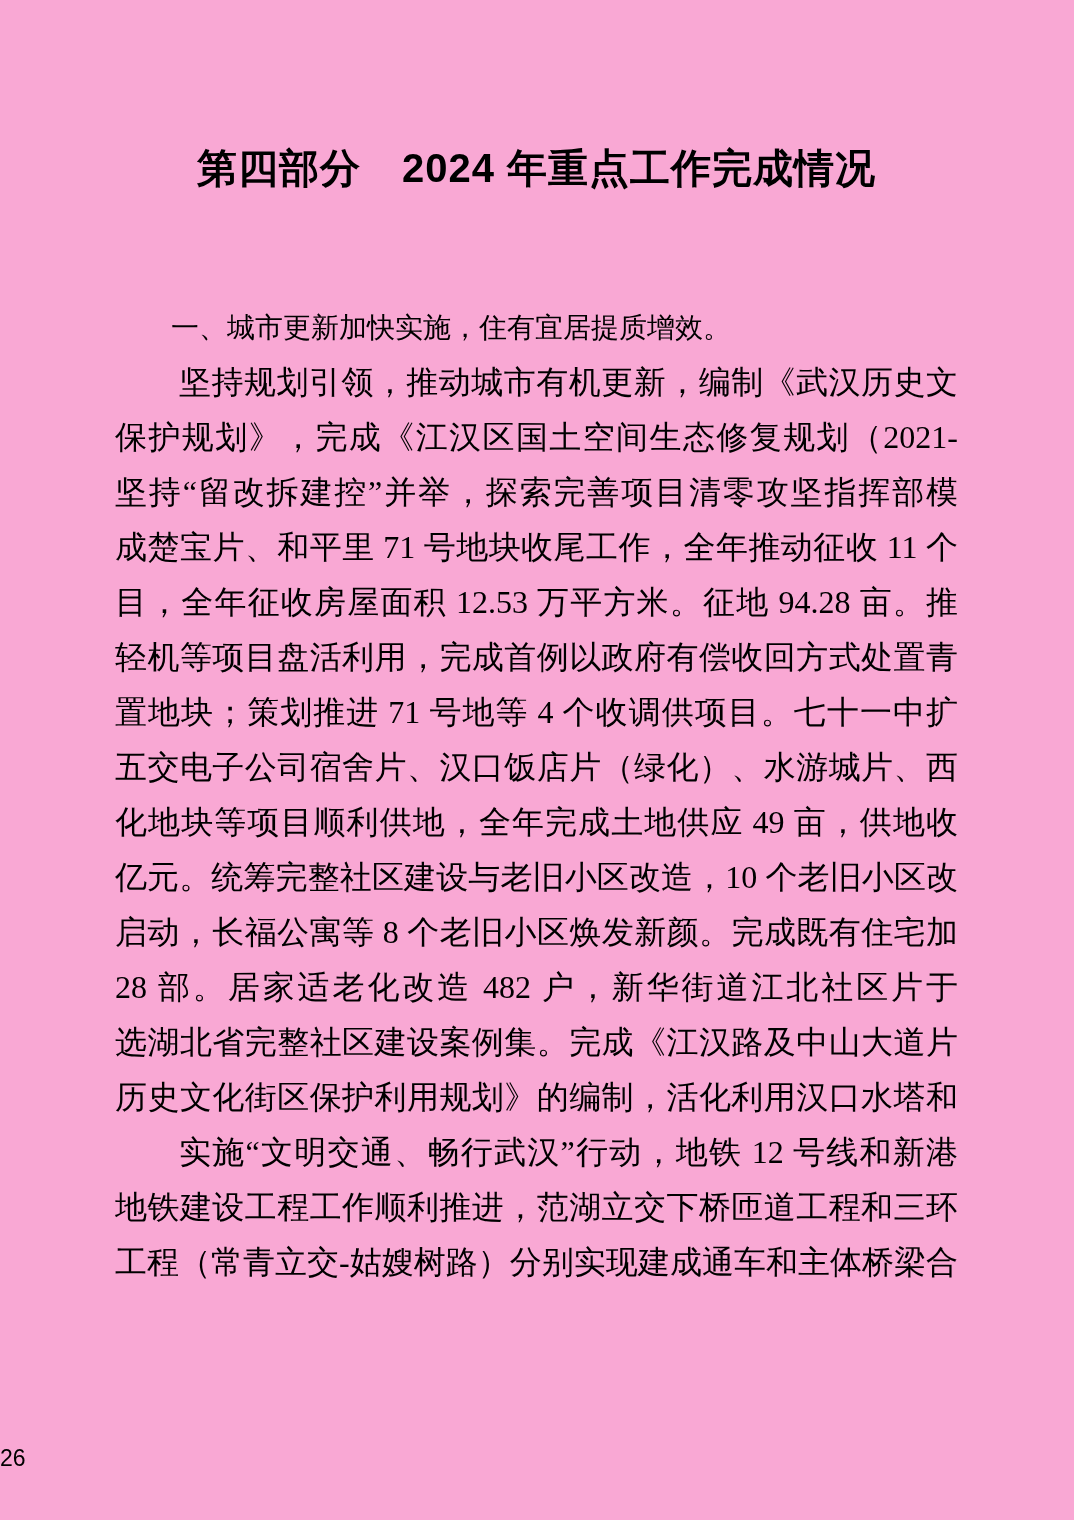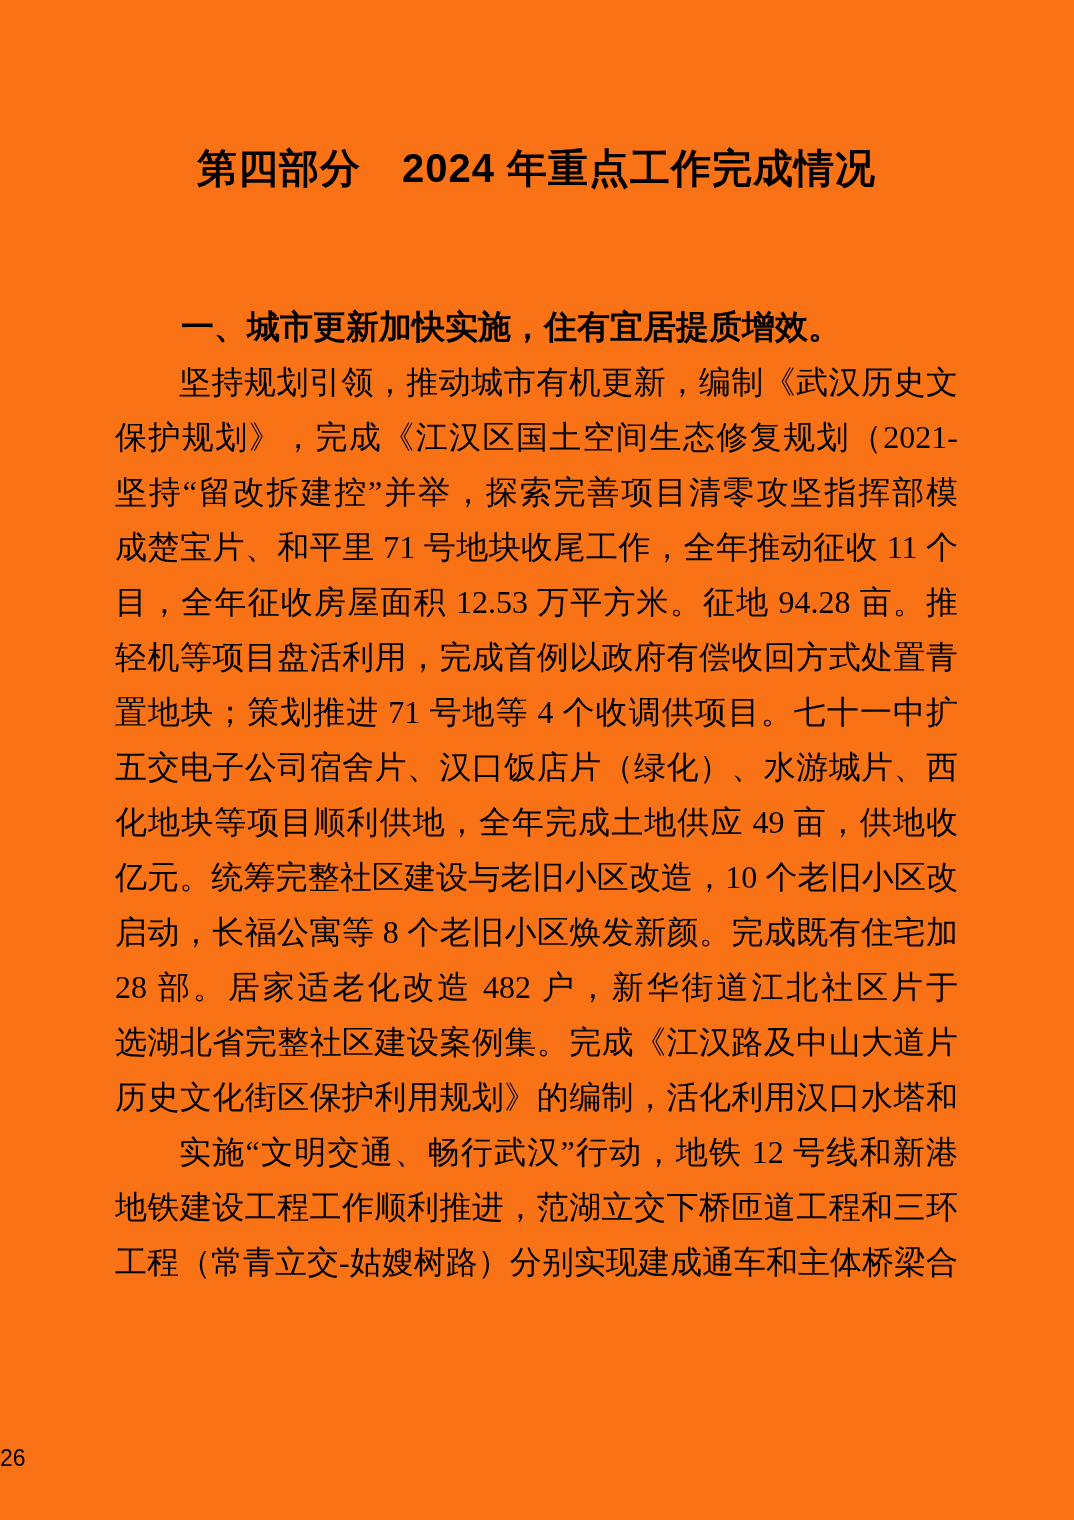--- a/index.html
+++ b/index.html
@@ -5,21 +5,21 @@
   html, body {
     margin: 0;
     padding: 0;
     background: #ffffff;
   }
   .page {
     position: relative;
     width: 1074px;
     height: 1520px;
     margin: 0 auto;
-    background: #f97316;
+    background: #f9a8d4;
     color: #000000;
     font-family: "Liberation Serif", serif;
     overflow: hidden;
   }
   .content {
     position: absolute;
     left: 115px;
     width: 843px;
     top: 0;
   }
@@ -32,22 +32,22 @@
     font-weight: 700;
     font-size: 40px;
     text-align: center;
     white-space: nowrap;
     letter-spacing: 1px;
   }
   .section-heading {
     margin: 0;
     height: 55px;
     line-height: 55px;
-    font-size: 33px;
-    font-weight: 700;
+    font-size: 28px;
+    font-weight: 400;
     text-indent: 2em;
     font-family: "Liberation Serif", serif;
     white-space: nowrap;
     overflow: hidden;
   }
   .section-heading.first-section {
     margin-top: 104px;
   }
   .body-line {
     height: 55px;

